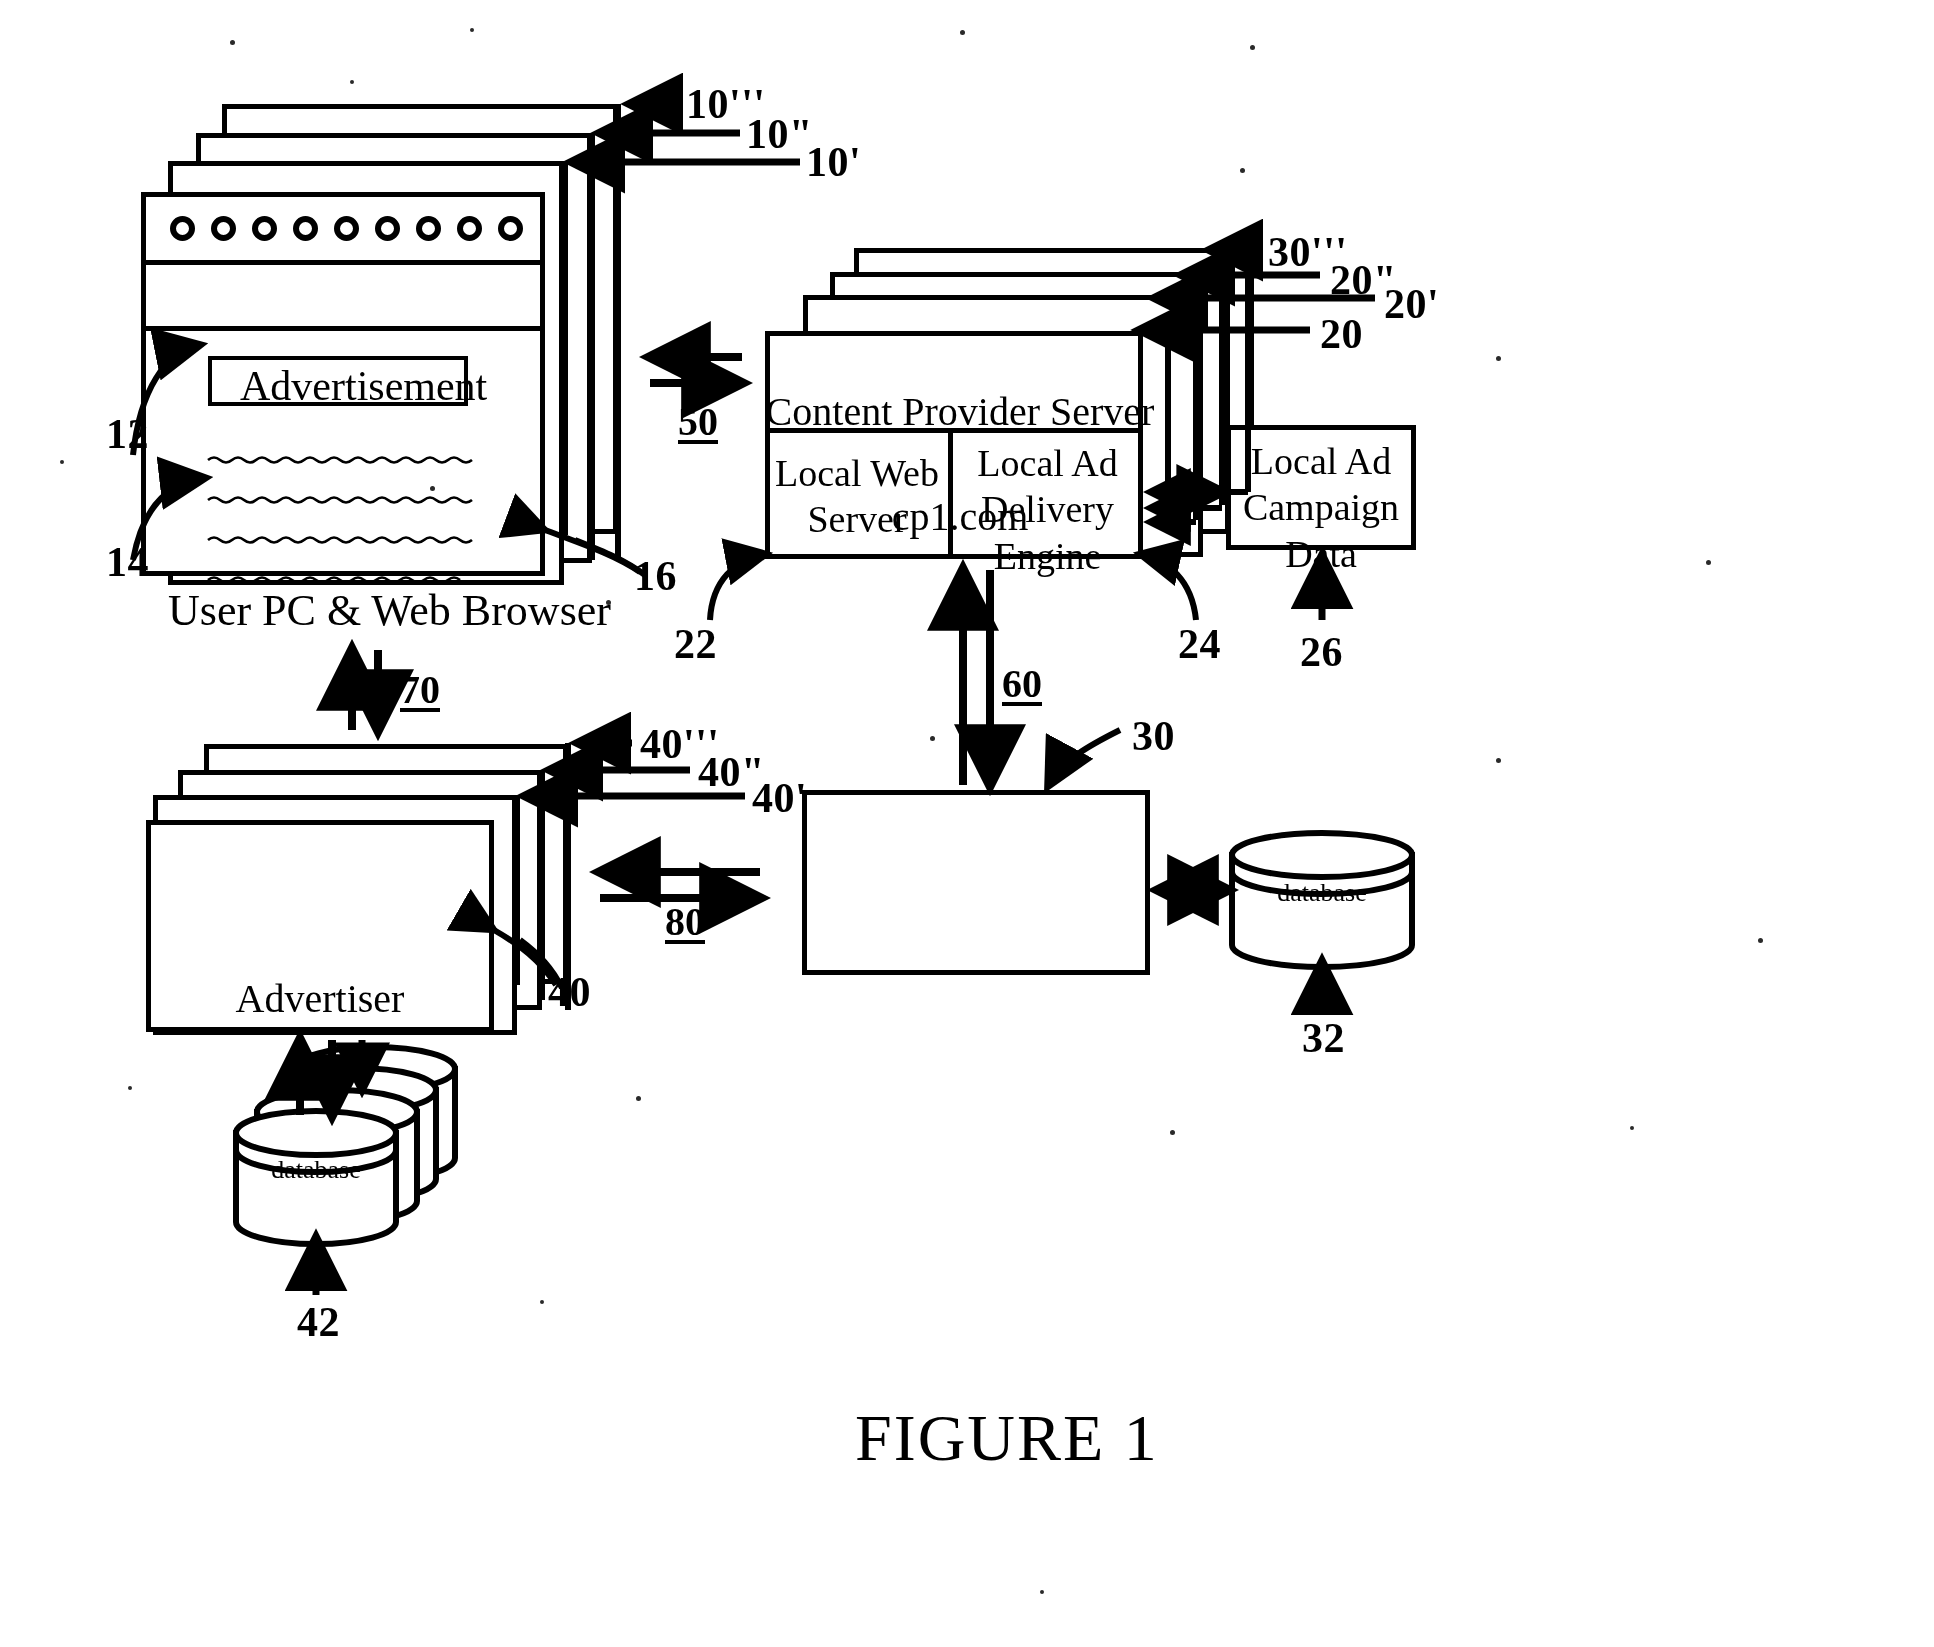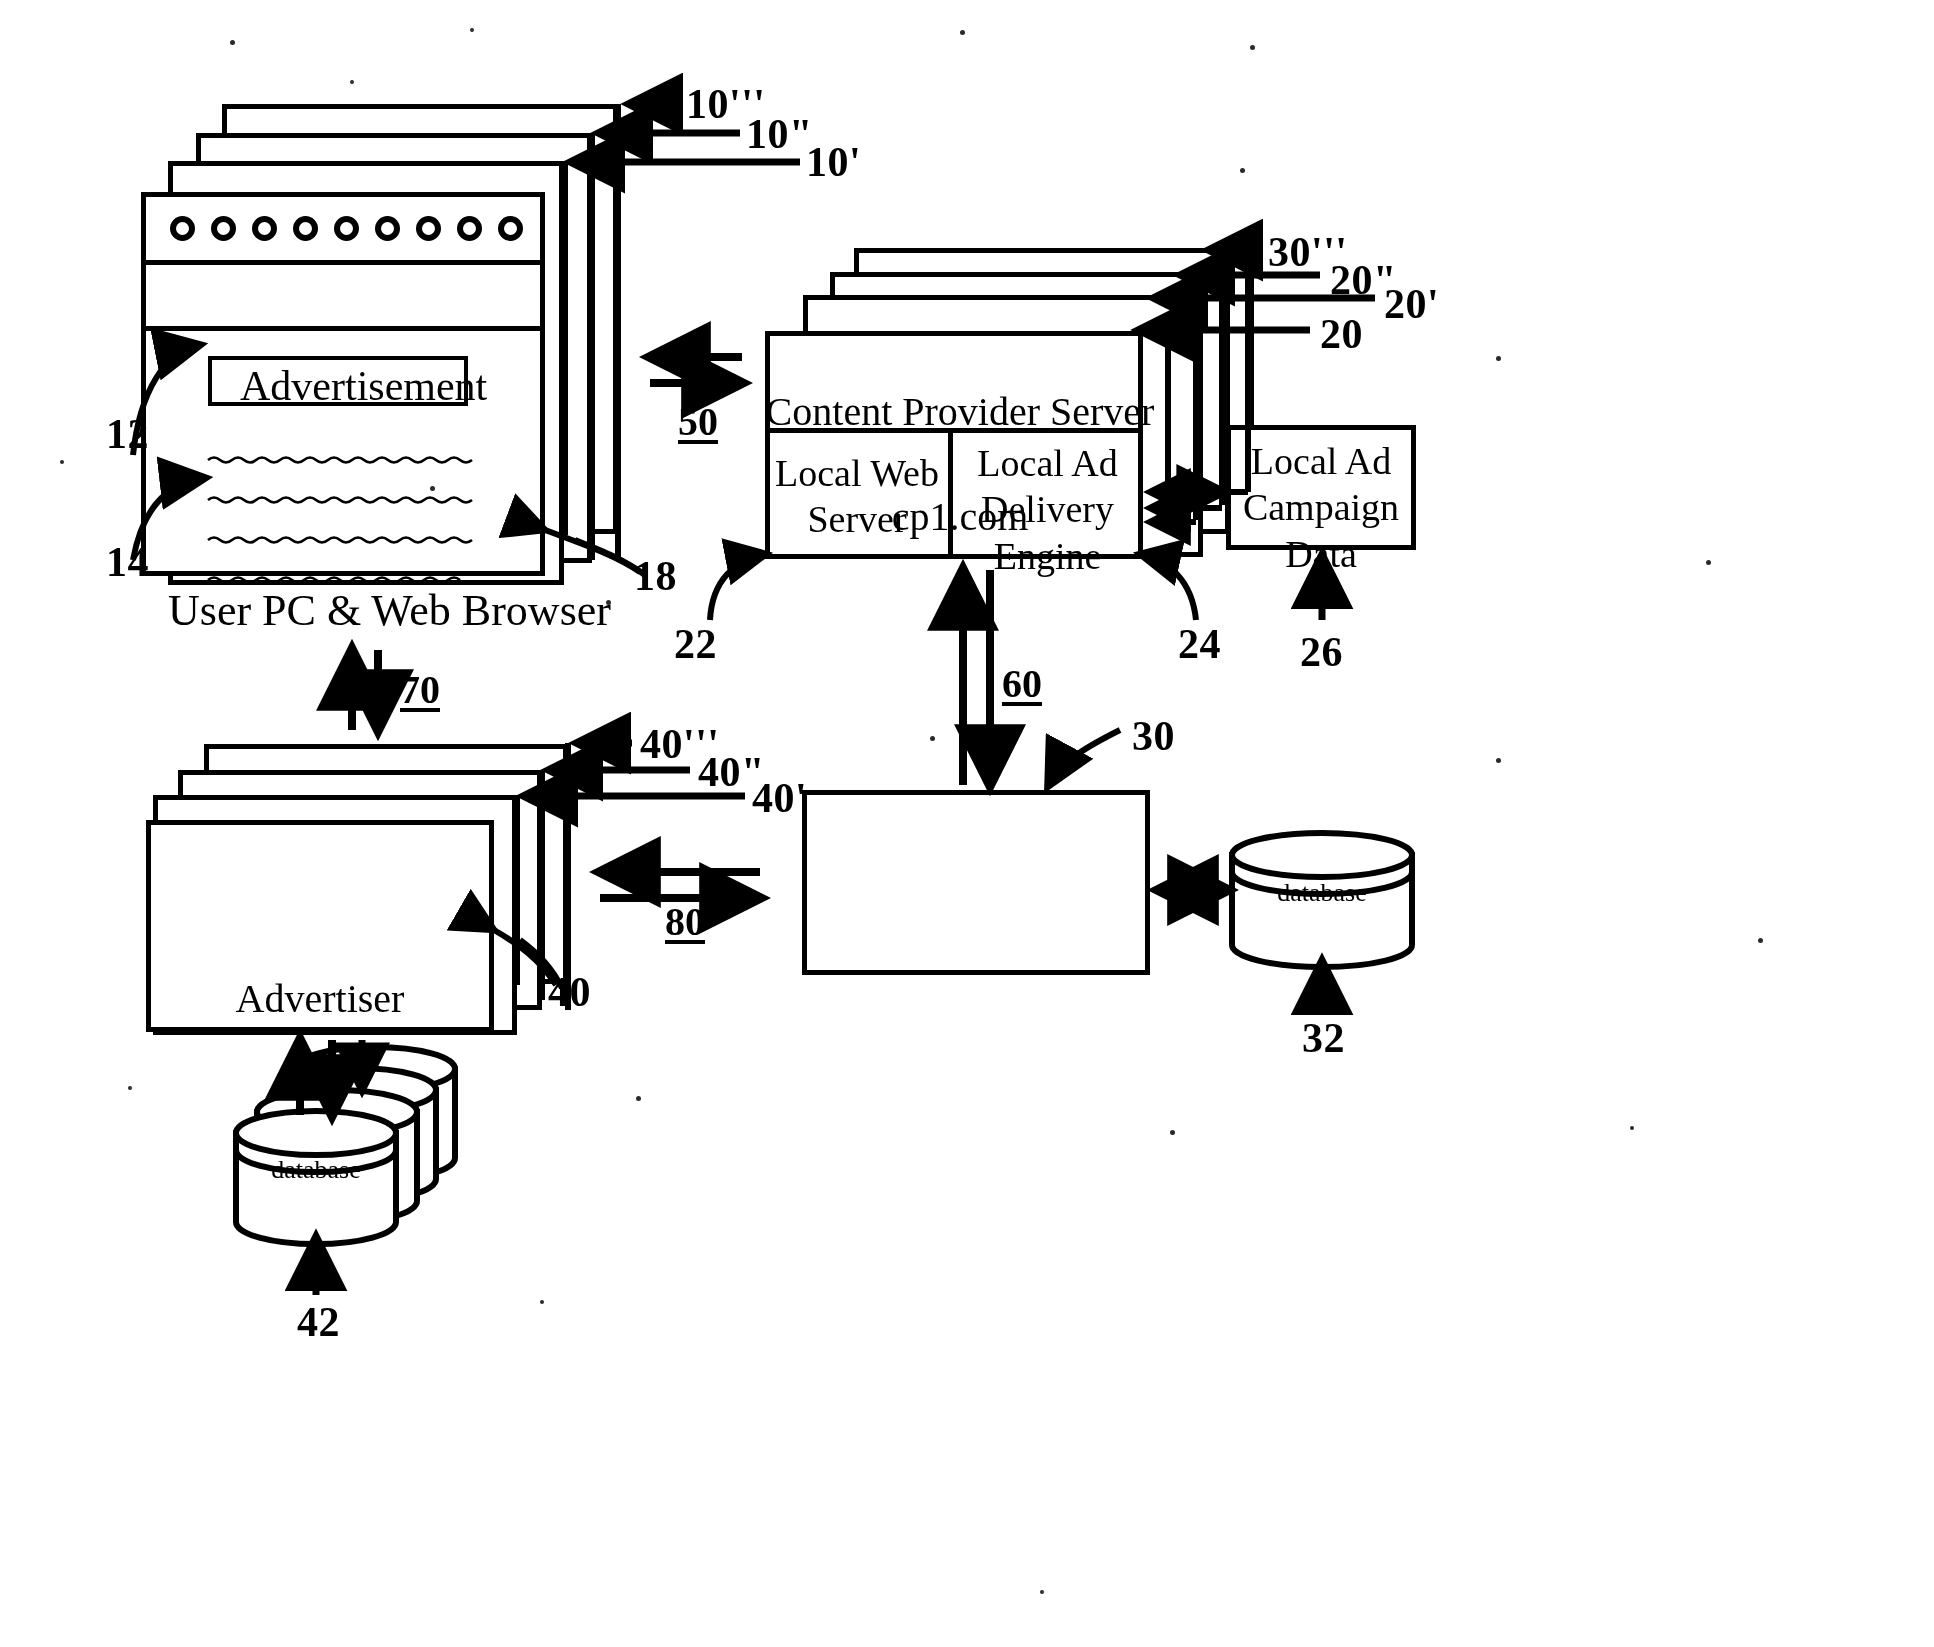--- a/index.html
+++ b/index.html
@@ -256,21 +256,21 @@
     </g>
 
     <g stroke="#000" stroke-width="7" fill="none">
       <path d="M1322 1010 L1322 962" marker-end="url(#ah)"></path>
     </g>
   </svg>
 
   <div class="ref" style="left:686px;top:80px;">10'''</div>
   <div class="ref" style="left:746px;top:110px;">10"</div>
   <div class="ref" style="left:806px;top:138px;">10'</div>
-  <div class="ref" style="left:634px;top:552px;">18</div>
+  <div class="ref" style="left:634px;top:552px;">16</div>
   <div class="ref" style="left:106px;top:410px;">12</div>
   <div class="ref" style="left:106px;top:538px;">14</div>
 
   <div class="reflink" style="left:678px;top:398px;">50</div>
 
   <div class="ref" style="left:1268px;top:228px;">30'''</div>
   <div class="ref" style="left:1330px;top:256px;">20"</div>
   <div class="ref" style="left:1384px;top:280px;">20'</div>
   <div class="ref" style="left:1320px;top:310px;">20</div>
   <div class="ref" style="left:674px;top:620px;">22</div>
@@ -286,20 +286,21 @@
 
   <div class="ref" style="left:640px;top:720px;">40'''</div>
   <div class="ref" style="left:698px;top:748px;">40"</div>
   <div class="ref" style="left:752px;top:774px;">40'</div>
   <div class="ref" style="left:548px;top:968px;">40</div>
   <div class="ref" style="left:297px;top:1298px;">42</div>
 
   <div class="dbtext" style="left:236px;top:1155px;width:160px;">database</div>
   <div class="dbtext" style="left:1232px;top:878px;width:180px;">database</div>
 
+  <div class="figtitle" style="left:855px;top:1400px;">FIGURE 1</div>
 
   <div class="dotlayer">
     <span class="speck" style="left:230px;top:40px;width:5px;height:5px;"></span>
     <span class="speck" style="left:470px;top:28px;width:4px;height:4px;"></span>
     <span class="speck" style="left:960px;top:30px;width:5px;height:5px;"></span>
     <span class="speck" style="left:1250px;top:45px;width:5px;height:5px;"></span>
     <span class="speck" style="left:1240px;top:168px;width:5px;height:5px;"></span>
     <span class="speck" style="left:60px;top:460px;width:4px;height:4px;"></span>
     <span class="speck" style="left:430px;top:486px;width:5px;height:5px;"></span>
     <span class="speck" style="left:606px;top:600px;width:5px;height:5px;"></span>

